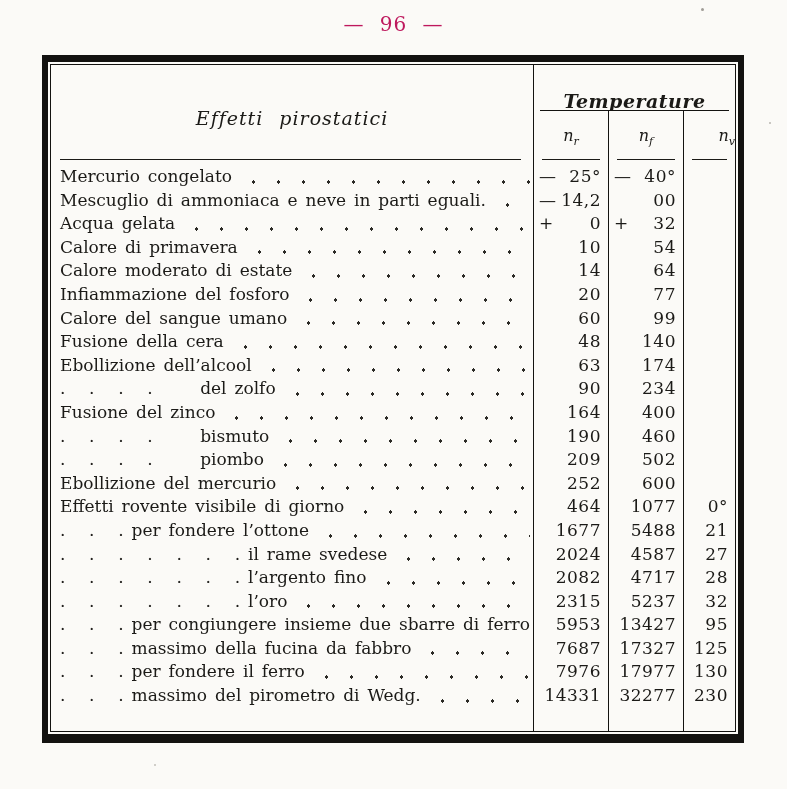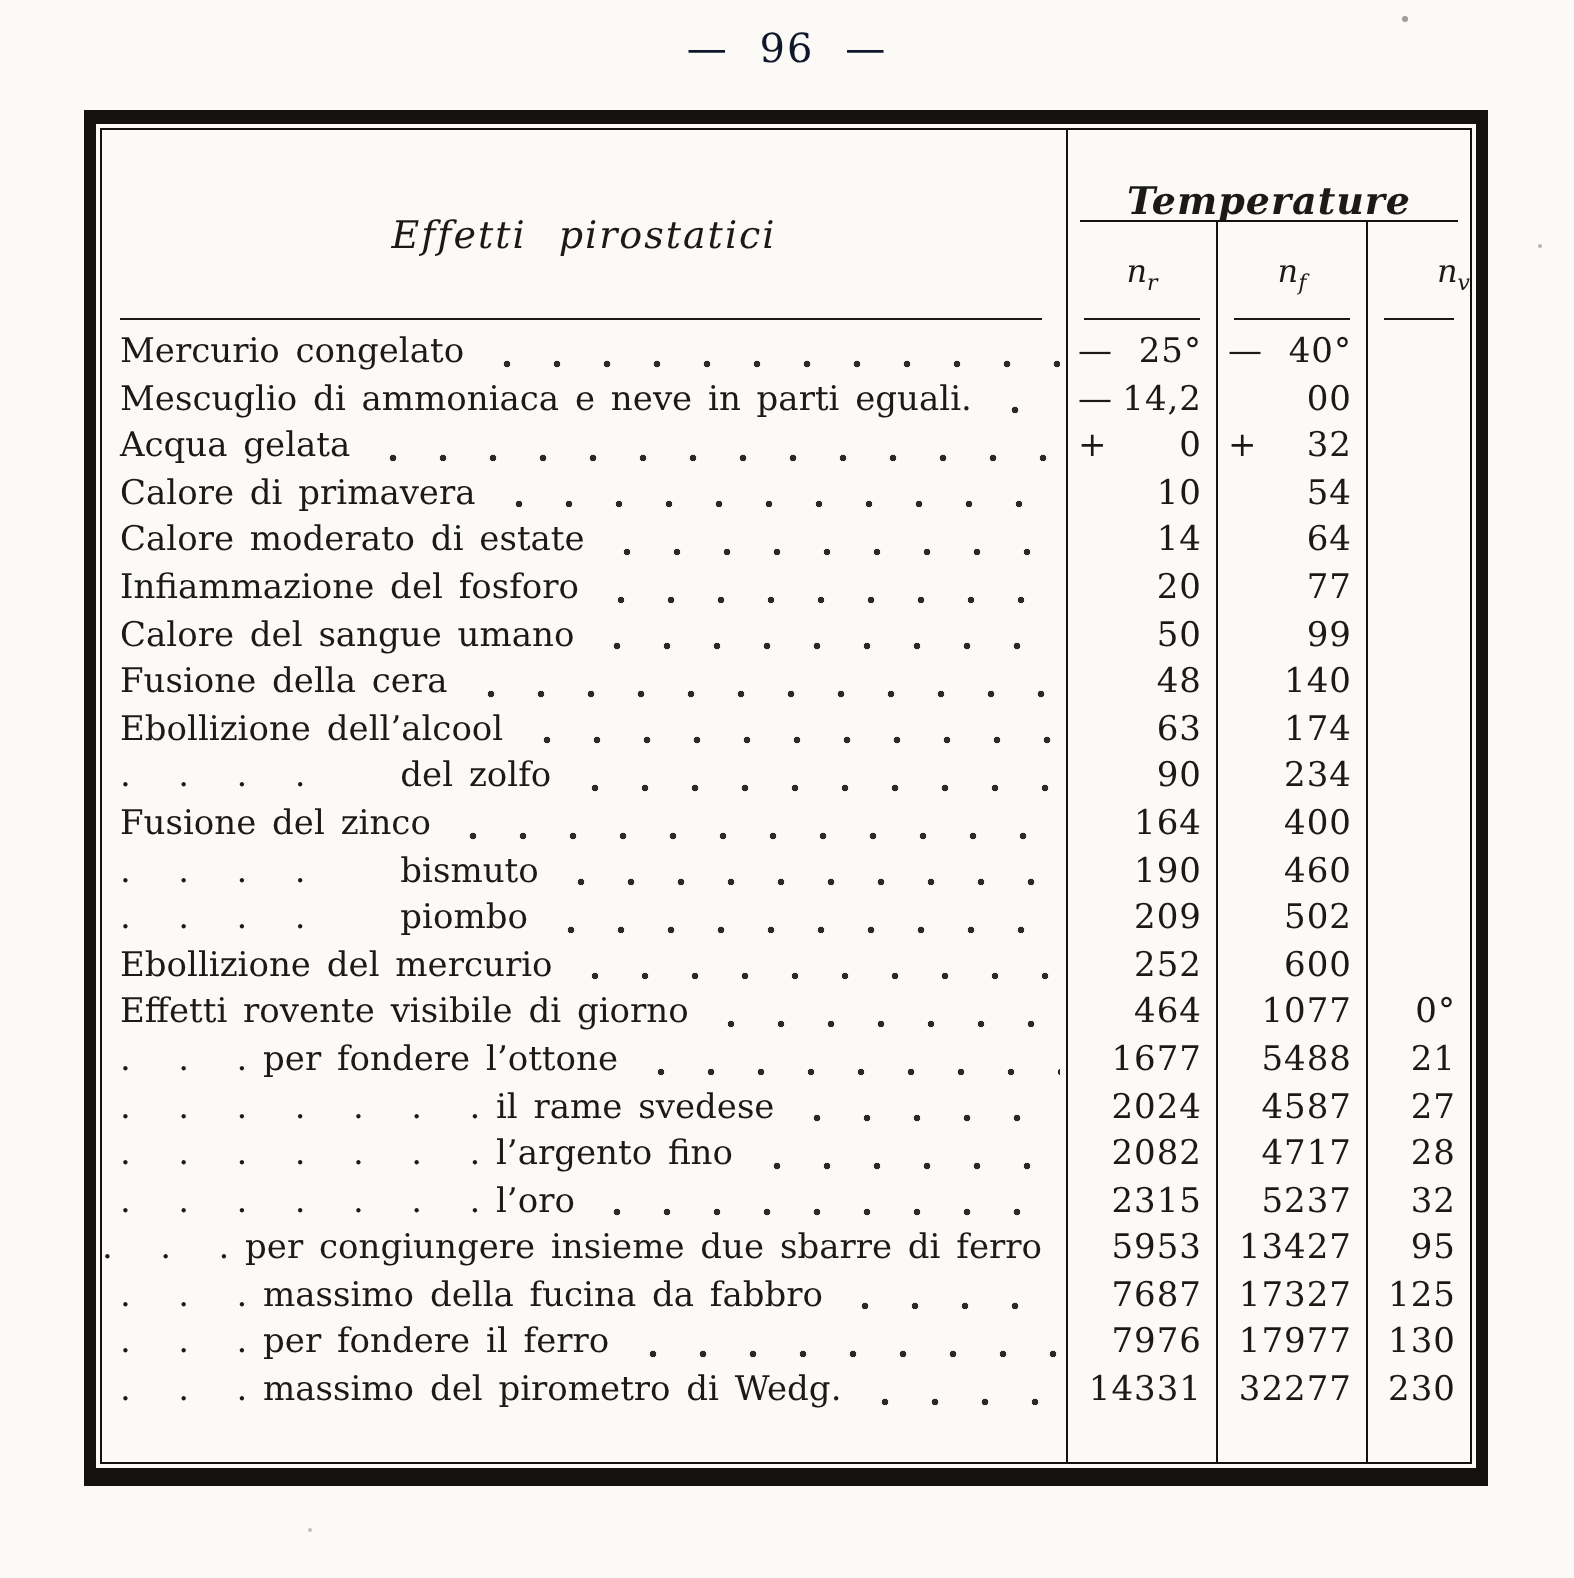--- a/index.html
+++ b/index.html
@@ -6,21 +6,21 @@
   body{
     width:787px;height:789px;position:relative;overflow:hidden;
     background:#fbfaf7;
     font-family:"DejaVu Serif","Liberation Serif",serif;
     color:#1b1a17;
   }
   
   .page-number{
     position:absolute;top:12px;left:0;width:100%;
     text-align:center;font-size:20px;letter-spacing:1px;word-spacing:8px;
-    color:#0f172a;
+    color:#be185d;
   }
   
   .table-outer{
     position:absolute;left:42px;top:55px;width:702px;
     border:6px solid #131210;border-bottom-width:9px;border-top-width:7px;
     padding:2px;box-sizing:border-box;
     background:transparent;
   }
   .table-inner{
     border:1.6px solid #131210;
@@ -68,21 +68,21 @@
   .subhead sub{font-size:11px;font-style:italic;}
   .subhead::after{ 
     content:"";position:absolute;left:8px;right:8px;bottom:5px;
     border-top:1.5px solid #1b1a17;
   }
   .sh-nr{grid-column:2;}
   .sh-nf{grid-column:3;}
   .sh-nv{grid-column:4;justify-content:flex-end;}
   
   .label-cell{
-    display:flex;align-items:baseline;padding-left:9px;justify-content:flex-end;
+    display:flex;align-items:baseline;padding-left:9px;
   }
   .row-label{white-space:pre;word-spacing:2.5px;}
   .leader{
     flex:1;height:6px;align-self:flex-end;
     margin:0 3px 5px 9px;
     background-image:radial-gradient(circle,#2b2a26 1.5px,rgba(0,0,0,0) 1.8px);
     background-size:25px 6px;background-repeat:repeat-x;background-position:0 1px;
     min-width:0;
   }
   .num-cell{
@@ -214,21 +214,21 @@
         </div>
         <div class="cell num-cell c-bl">
           <span class="val"></span>
         </div>
         <div class="cell label-cell">
           <span class="row-label">Calore del sangue umano</span>
           <span class="leader"></span>
         </div>
         <div class="cell num-cell c-bl">
           <span class="sign"></span>
-          <span class="val">50</span>
+          <span class="val">60</span>
         </div>
         <div class="cell num-cell c-bl">
           <span class="sign"></span>
           <span class="val">99</span>
         </div>
         <div class="cell num-cell c-bl">
           <span class="val"></span>
         </div>
         <div class="cell label-cell">
           <span class="row-label">Fusione della cera</span>

